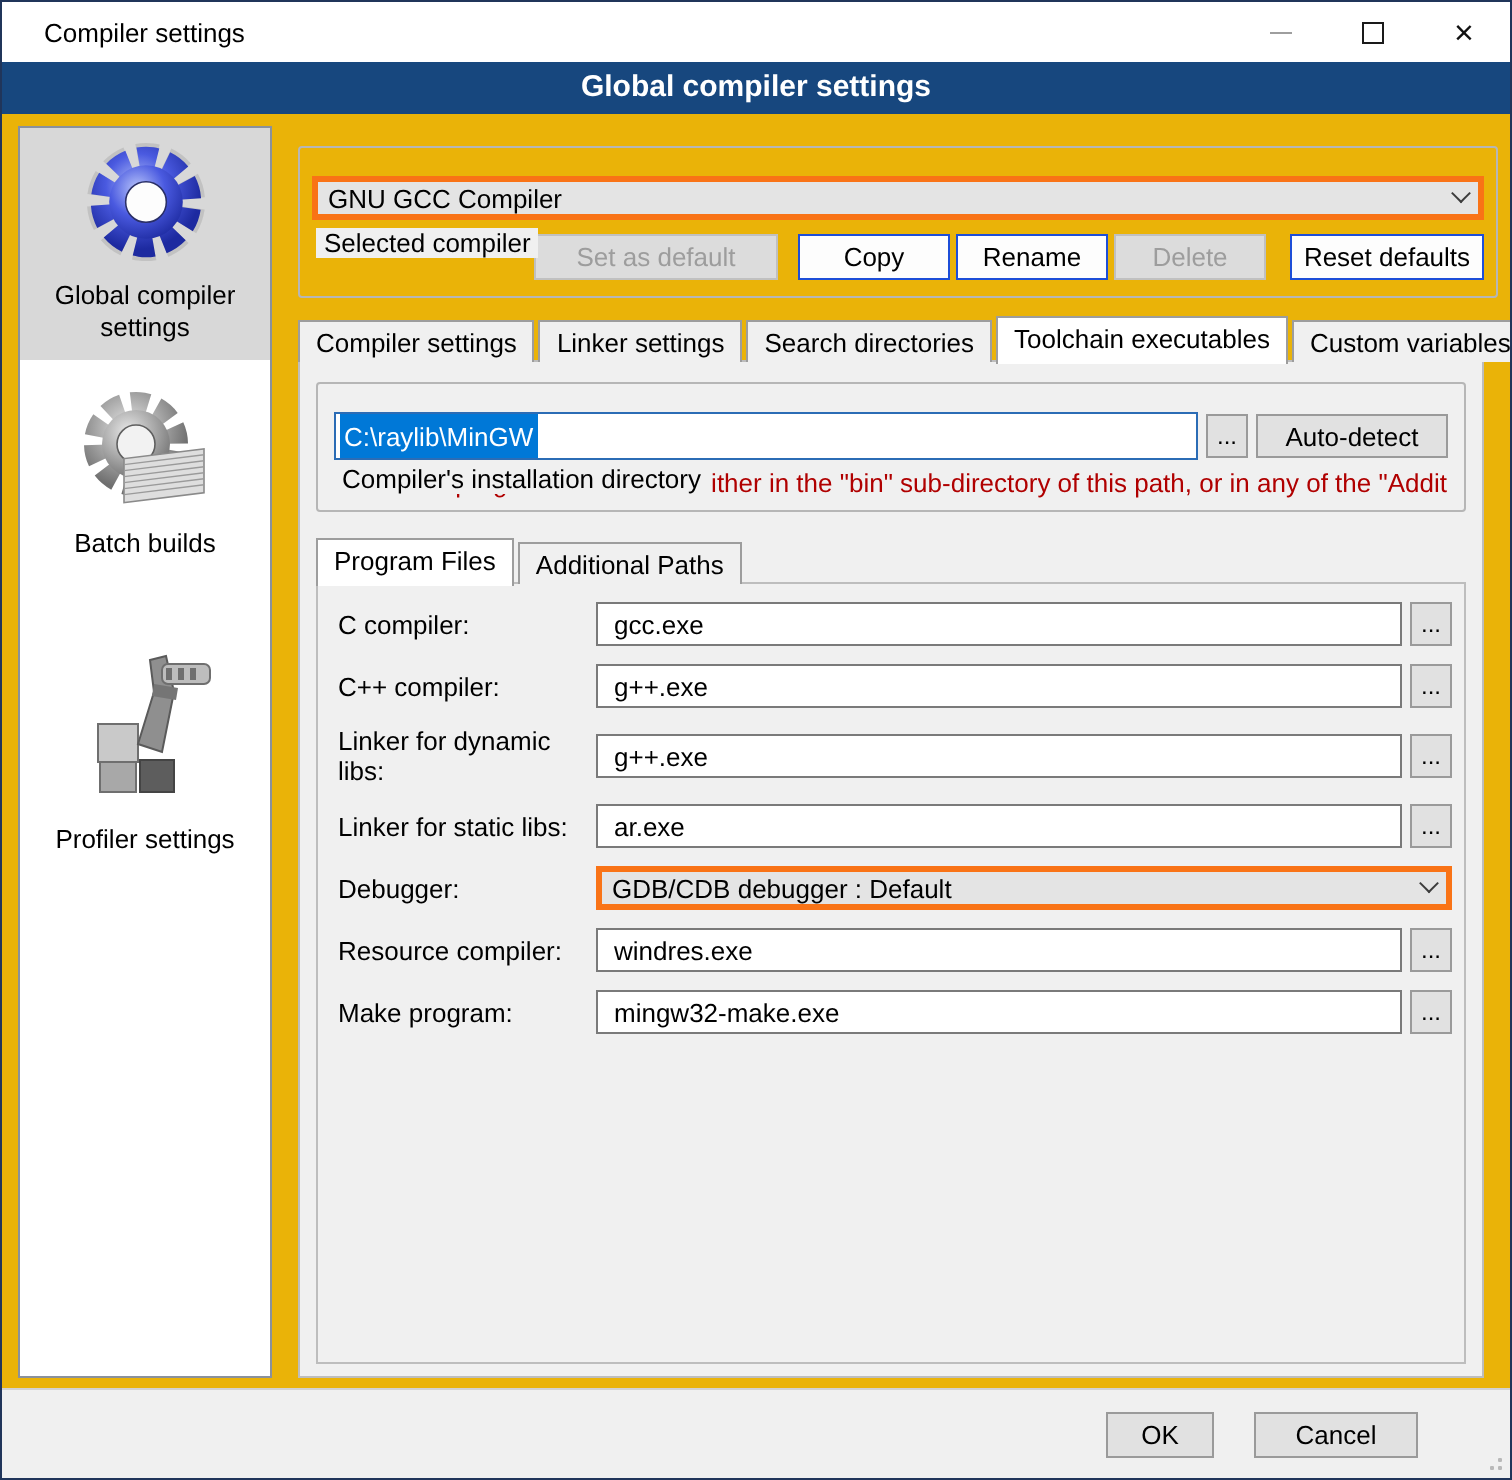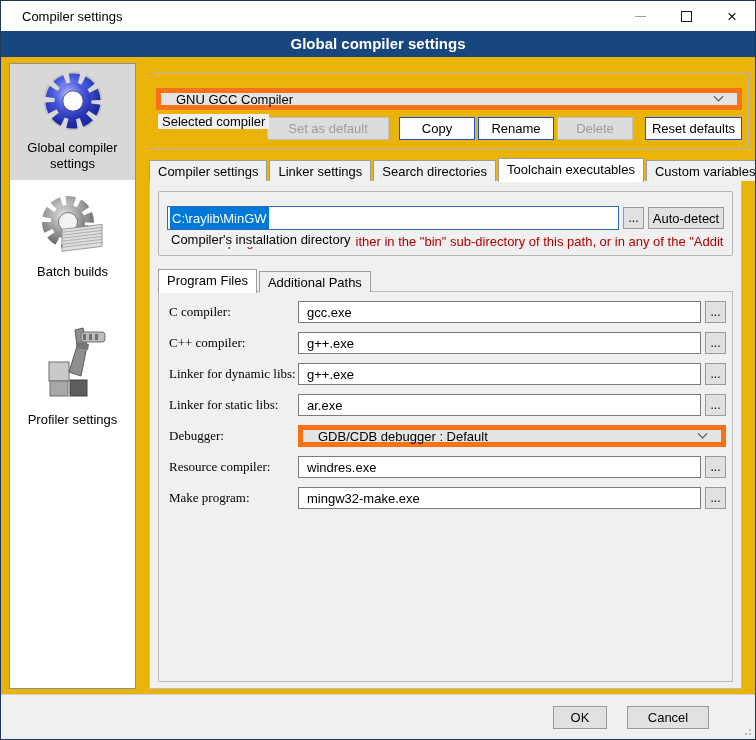--- a/index.html
+++ b/index.html
@@ -36,22 +36,22 @@
 
   .main { position:absolute; left:148px; top:0; width:600px; }
 
   .groupbox { position:relative; border:1px solid #b6b6b6; border-radius:2px;
               padding:14px 6px 8px; }
   .groupbox > .legend { position:absolute; top:-8px; left:8px; background:#f0f0f0;
               padding:0 4px; font-size:13px;margin-top:48px; }
 
   .group-compiler { margin-top:16px; }
 
-  .combo { height:22px; background:#e4e4e4; border:5px solid #f97316;
-           display:flex; align-items:center; padding:0 15px; font-size:13px; }
+  .combo { height:22px; background:#e4e4e4; border:3px solid #f97316;
+           display:flex; align-items:center; padding:0 5px; font-size:13px; }
   .combo .chev { margin-left:auto; width:7px; height:7px;
                  border-right:1.4px solid #3c3c3c; border-bottom:1.4px solid #3c3c3c;
                  transform:rotate(45deg) translate(-2px,-2px); }
 
   .btn { height:23px; background:#fdfdfd; border:1px solid #1d4ed8;
          font-size:13px; font-family:inherit; display:inline-flex;
          align-items:center; justify-content:center; }
   .btn.gray { background:#e1e1e1; border-color:#9a9a9a; }
   .btn.disabled { background:#dcdcdc; border-color:#c0c0c0; color:#9d9d9d; }
 
@@ -73,30 +73,30 @@
 
   
   .group-dir { margin:2px 2px 0; padding:14px 8px 6px; }
   .dir-row { display:flex; align-items:center; }
   .dir-input { flex:1; height:24px; border:1px solid #2b6cb5; background:#fff;
                display:flex; align-items:center; padding:0 2px; overflow:hidden; }
   .sel-text { background:#0078d7; color:#fff; padding:5px 2px; white-space:pre; }
   .browse-btn { width:21px; height:22px; margin-left:4px; background:#e1e1e1;
                 border:1px solid #9a9a9a; font-size:12px; display:flex;
                 align-items:center; justify-content:center; }
-  .autodetect-btn { width:76px; height:22px; margin-left:4px; }
+  .autodetect-btn { width:96px; height:22px; margin-left:4px; }
   .note { color:#b00000; font-size:13px; margin-top:4px; white-space:nowrap; overflow:hidden; }
 
   
   .subtabs { display:flex; align-items:flex-end; margin:12px 2px 0; height:24px; position:relative; z-index:2;}
   .subpage { position:relative; border:1px solid #bdbdbd; background:#f0f0f0;
              margin:-1px 2px 0; height:391px; padding:9px 6px 0 10px; z-index:1;}
 
   .frow { display:flex; align-items:center; margin-bottom:9px; }
-  .frow .flabel { width:129px; flex:0 0 129px; font-size:13px;font-family:Liberation Serif, serif; }
+  .frow .flabel { width:129px; flex:0 0 129px; font-size:13px; }
   .finput { flex:1; height:22px; background:#fff; border:1px solid #7a7a7a;
             display:flex; align-items:center; padding:0 8px; }
   .frow .browse-btn { margin-left:4px; }
   .fcombo { flex:1; }
 
   
   .footer { position:absolute; left:0; right:0; bottom:0; height:45px;
             border-top:1px solid #d2d2d2; background:#f0f0f0;
             display:flex; align-items:center; justify-content:flex-end;
             padding-right:46px; }

